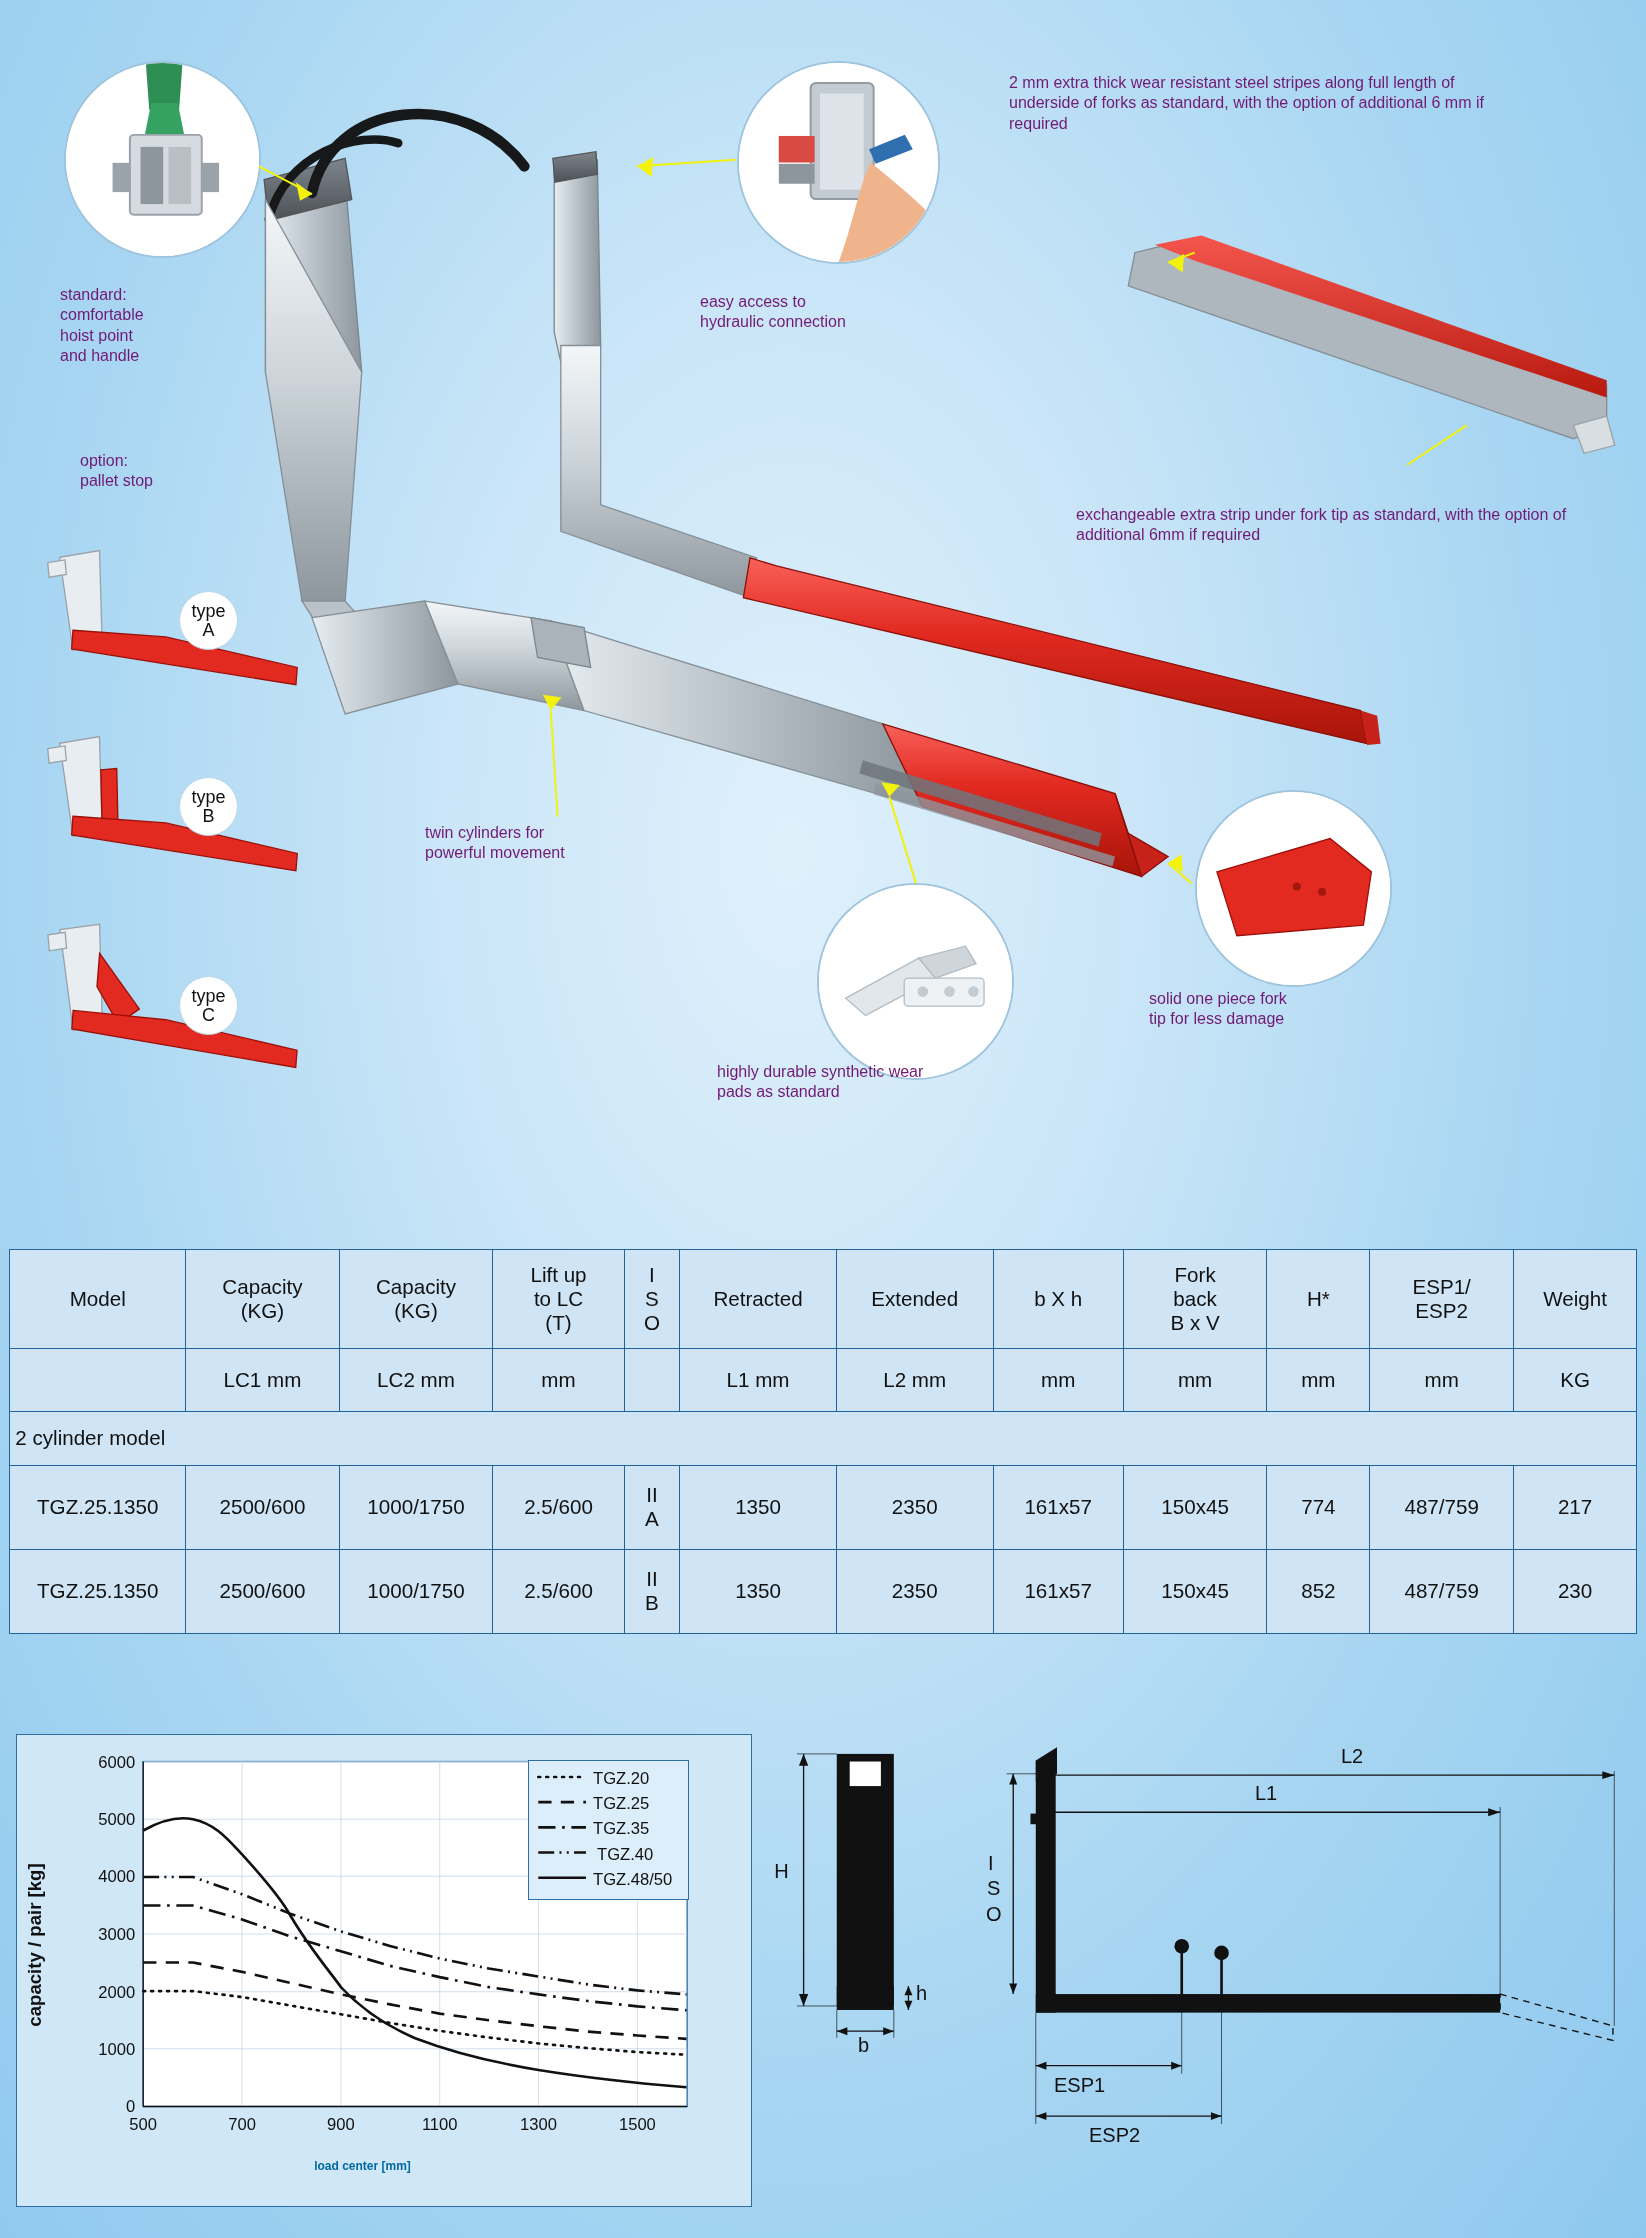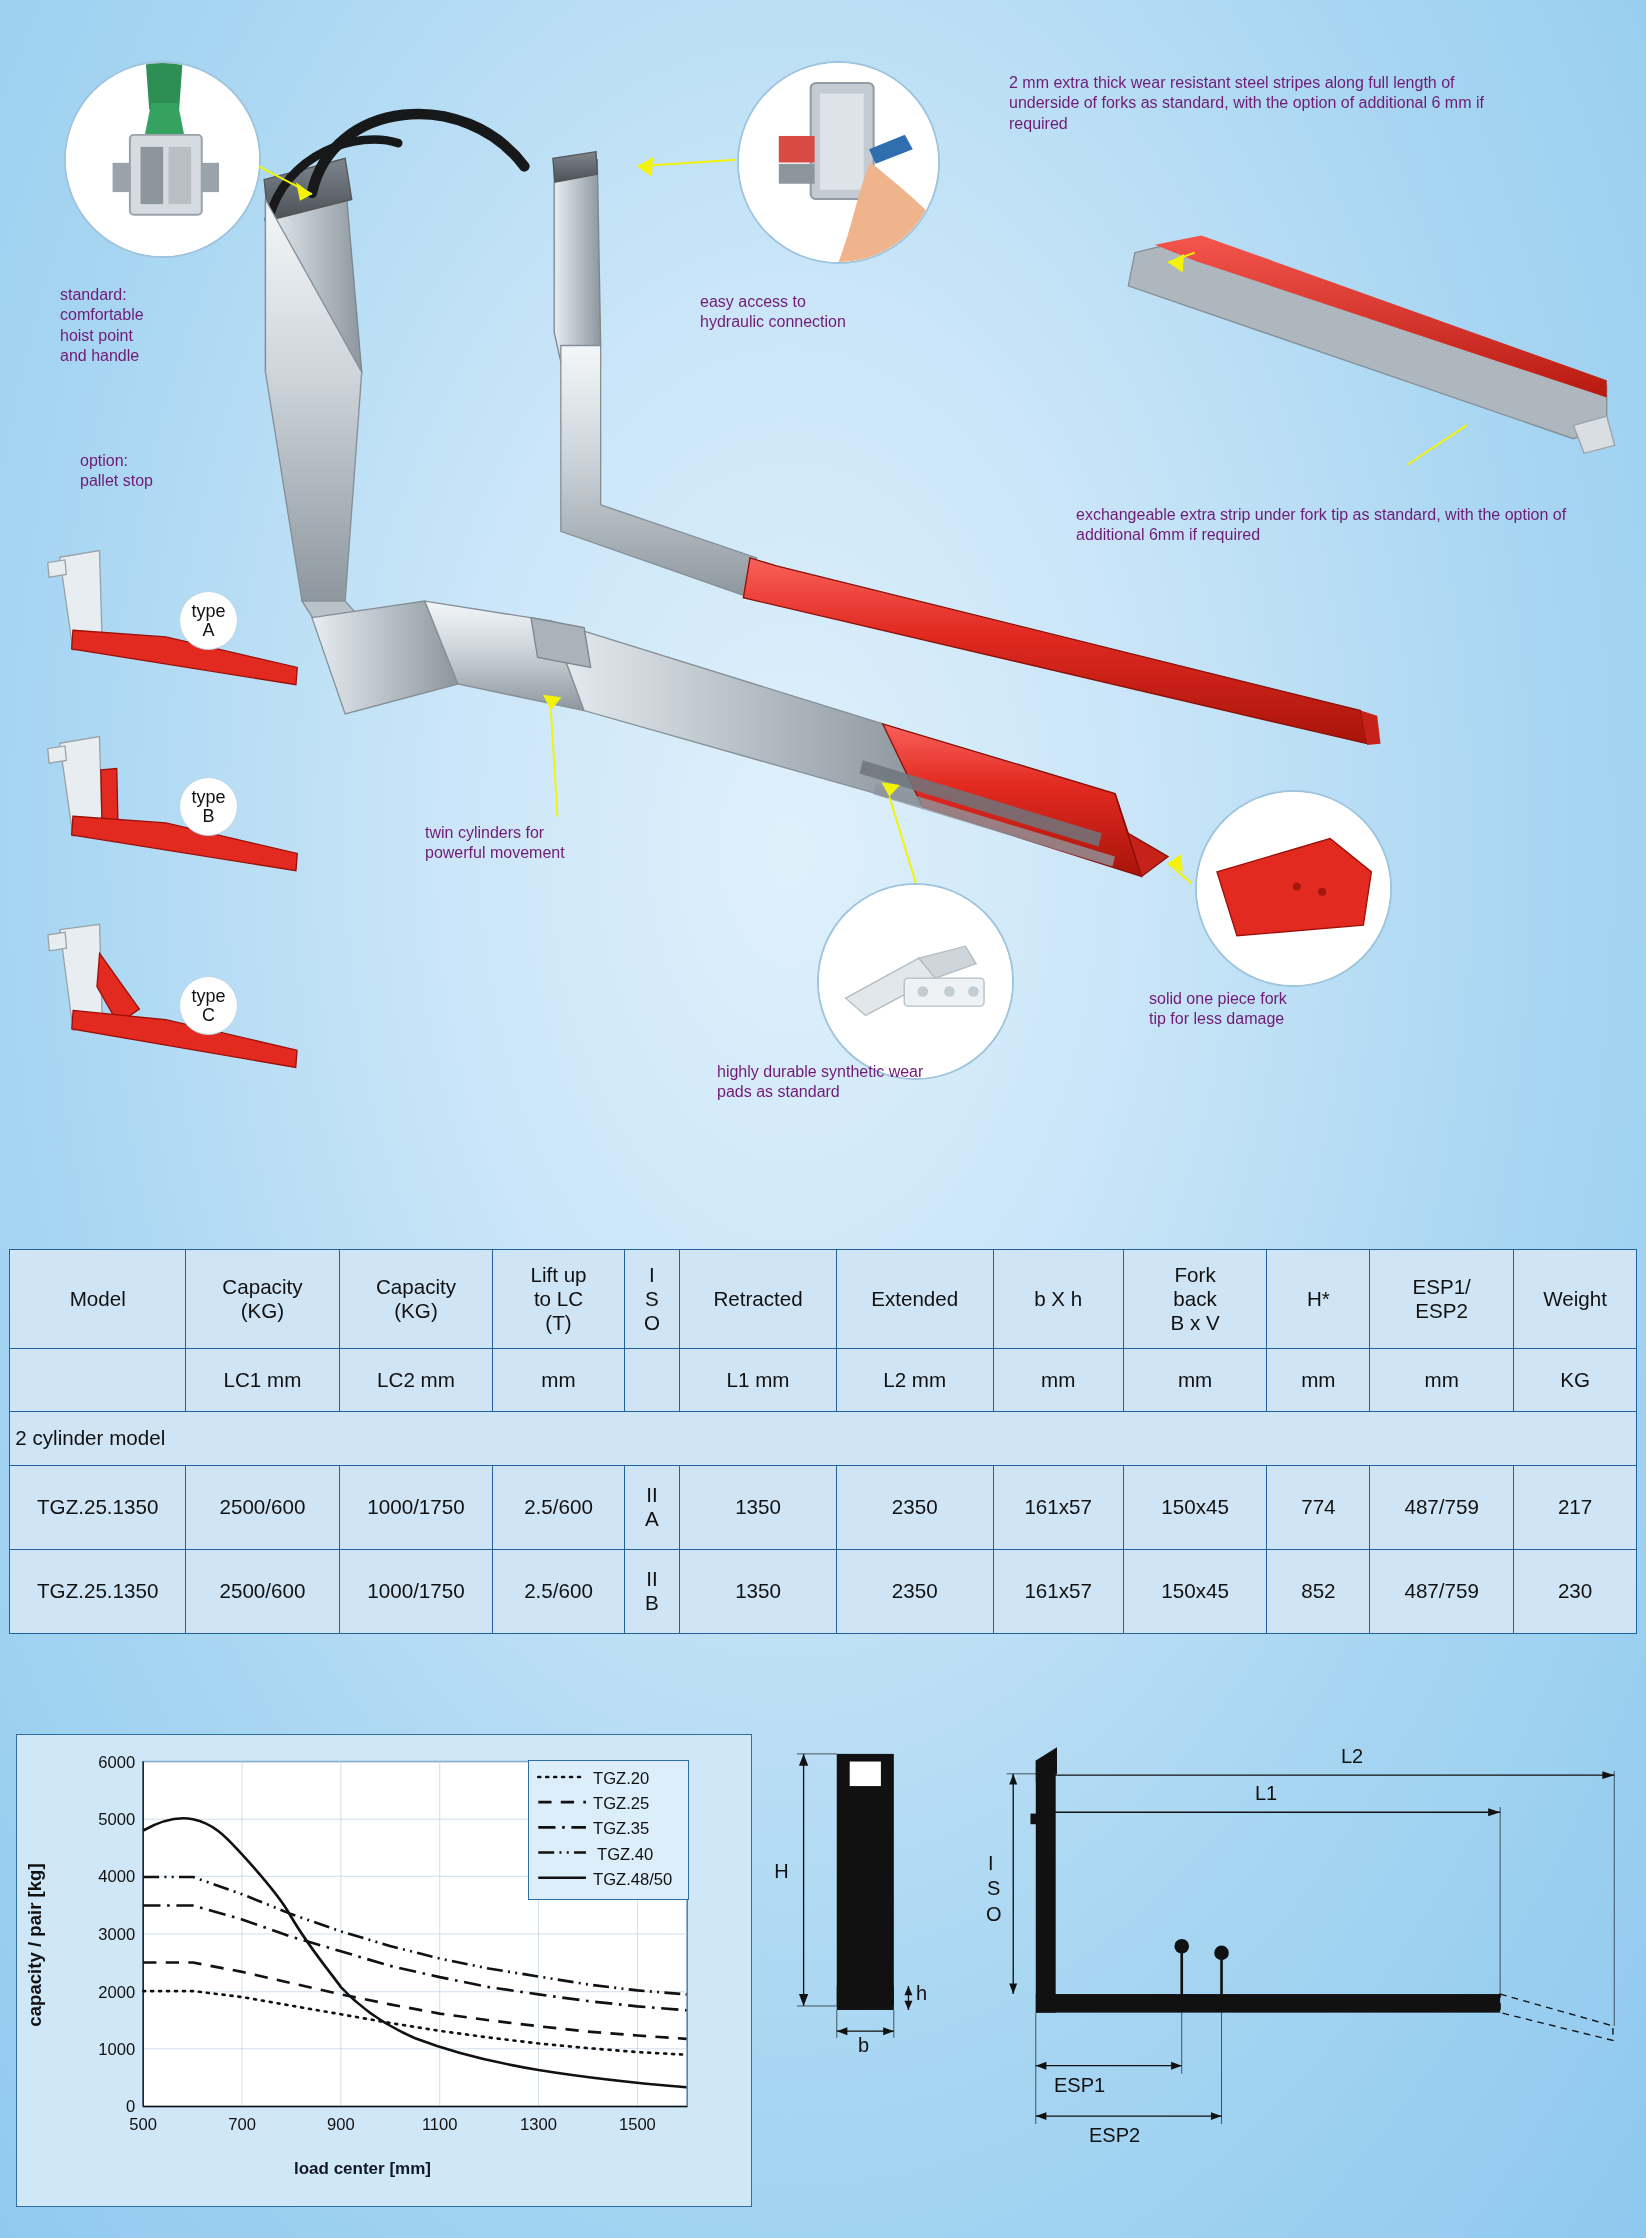--- a/index.html
+++ b/index.html
@@ -51,21 +51,21 @@
   .chart-svg{position:absolute;left:0;top:0;}
   .legendbox{position:absolute;left:511px;top:25px;width:159px;height:138px;
     background:#ddeefb;border:0.7px solid #2f6ea8;}
   .legitem{position:absolute;font-size:16.6px;color:#111;}
   .ylabel{
     position:absolute;left:-138px;top:199px;width:312px;
     transform:rotate(-90deg);
     font-size:18.6px;font-weight:bold;text-align:center;color:#111;
   }
   .xlabel{position:absolute;left:173px;top:424px;width:345px;text-align:center;
-    font-size:17px;font-weight:bold;color:#0f172a;}
+    font-size:12px;font-weight:bold;color:#0369a1;}
 
   
   .dimbox{position:absolute;left:757px;top:1734px;width:876px;height:471px;}
   .dimlabel{position:absolute;font-size:20px;color:#111;}
 </style>
 </head>
 <body>
 
 <div class="page">
 

